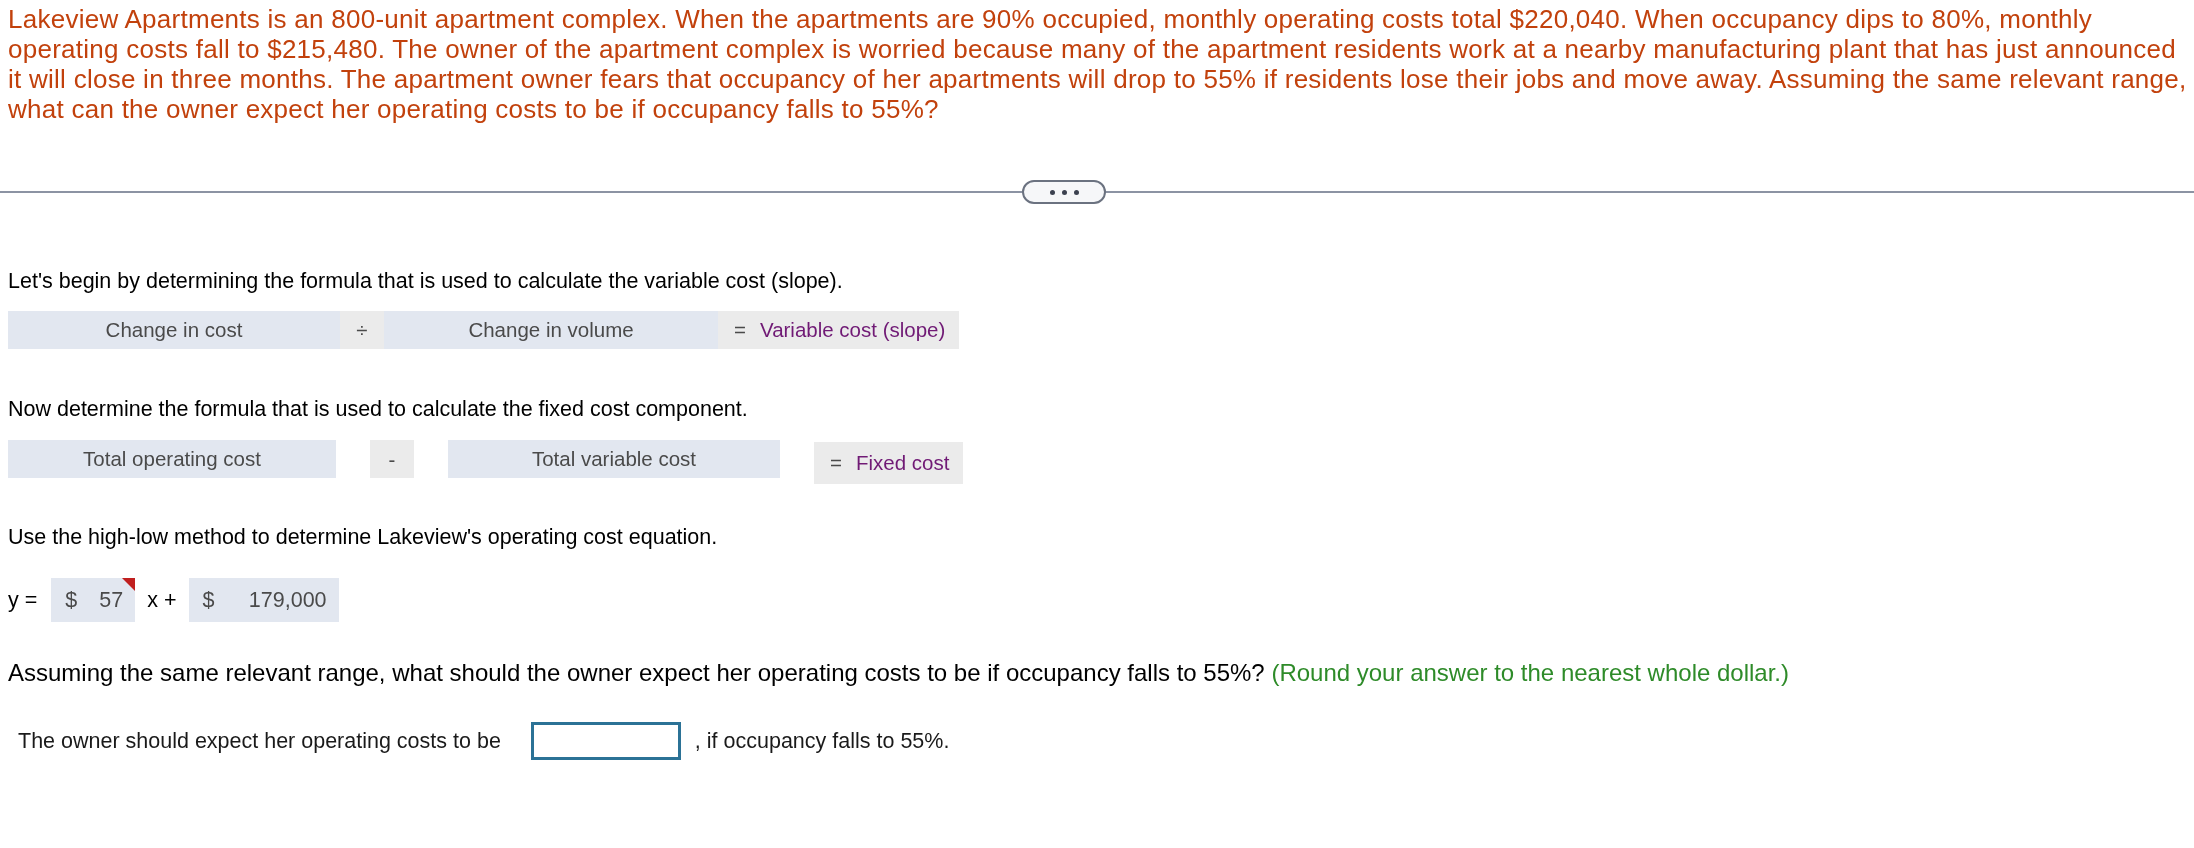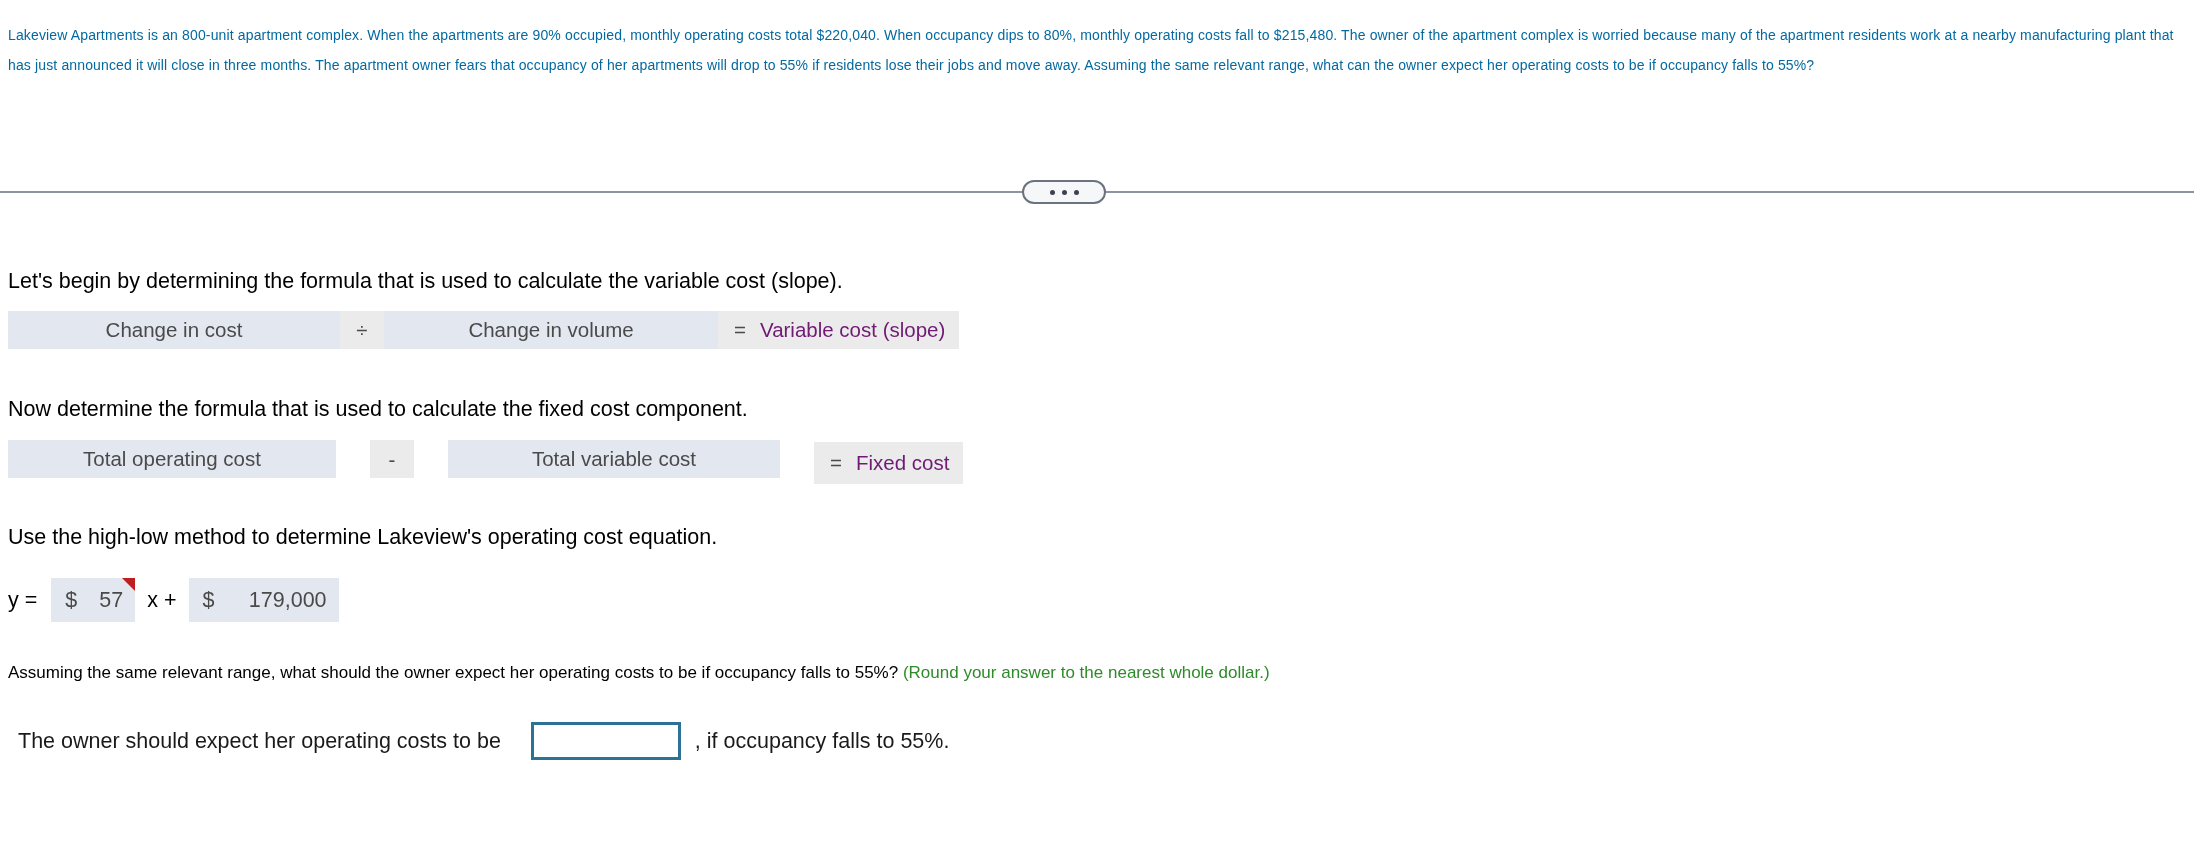--- a/index.html
+++ b/index.html
@@ -15,25 +15,24 @@
     position: relative;
     overflow: hidden;
   }
 
   
   #problem-statement {
     position: absolute;
     left: 8px;
     top: 4px;
     width: 2180px;
-    font-size: 14px;
+    font-size: 26px;
     line-height: 30px;
-    color: #0369a1;
+    color: #c2410c;
     letter-spacing: 0.01em;
-    margin-top: 16px;
   }
 
   
   #section-divider {
     position: absolute;
     left: 0;
     top: 180px;
     width: 2194px;
     height: 24px;
   }
@@ -167,21 +166,21 @@
     padding: 0 12px 0 12px;
     color: #000;
     font-size: 21.5px;
   }
 
   
   #round-hint-line {
     position: absolute;
     left: 8px;
     top: 659px;
-    font-size: 17px;
+    font-size: 24px;
     line-height: 28px;
     color: #000;
     white-space: nowrap;
   }
   #round-hint-line .hint-green {
     color: #2e8b29;
   }
 
   
   #final-answer-row {

